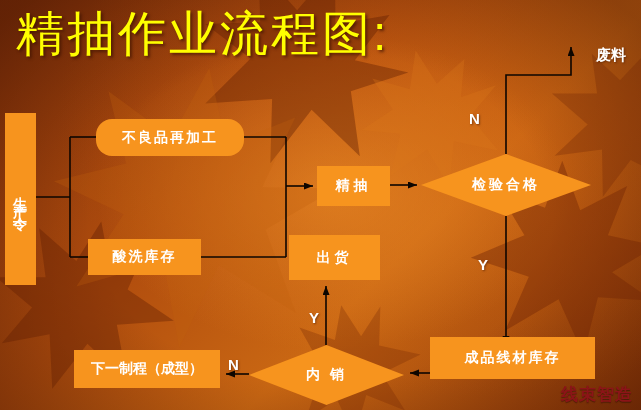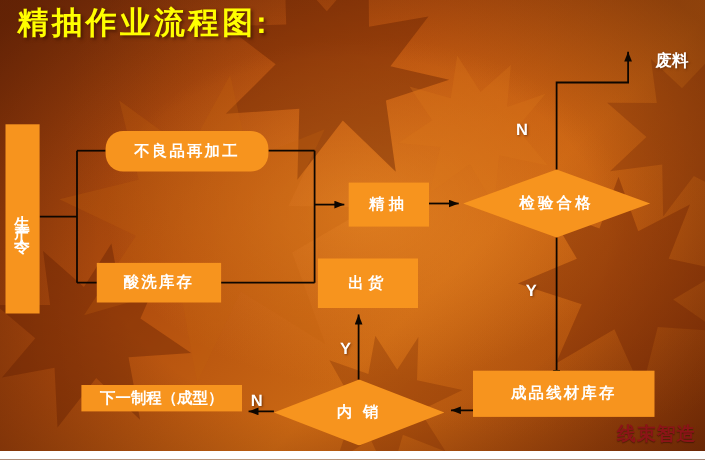--- a/index.html
+++ b/index.html
@@ -12,21 +12,21 @@
       radial-gradient(ellipse 420px 300px at 50% 52%, rgba(0,0,0,0) 55%, rgba(55,14,0,0.40) 100%),
       radial-gradient(ellipse 330px 220px at 52% 46%, rgba(248,155,45,0.50), rgba(248,155,45,0) 72%),
       radial-gradient(ellipse 520px 360px at 72% 28%, rgba(205,95,18,0.45), rgba(205,95,18,0) 78%),
       linear-gradient(135deg,#7e2f09 0%, #b24e0e 38%, #c96713 62%, #8a3608 100%);
   }
   svg.bg{position:absolute;left:0;top:0;z-index:0;}
   svg.connectors{position:absolute;left:0;top:0;z-index:2;pointer-events:none;}
 
   .title{
     position:absolute;left:16px;top:2px;margin:0;z-index:3;
-    font-size:28px;font-weight:bold;color:#ffff00;letter-spacing:3px;
+    font-size:48px;font-weight:normal;color:#ffff00;letter-spacing:3px;
     text-shadow:2px 2px 3px rgba(55,15,0,0.65);
   }
 
   .node{
     position:absolute;z-index:3;
     background:#F7941E;
     color:#ffffff;font-weight:bold;font-size:14px;letter-spacing:2px;
     display:flex;align-items:center;justify-content:center;text-align:center;
   }
   .diamond{
@@ -38,21 +38,21 @@
   }
 
   #n-prod   {left:5px;  top:113px; width:31px;  height:172px;}
   #n-rework {left:96px; top:119px; width:148px; height:37px;border-radius:16px;}
   #n-pickle {left:88px; top:239px; width:113px; height:36px;}
   #n-draw   {left:317px;top:166px; width:73px;  height:40px; letter-spacing:4px;}
   #n-insp   {left:421px;top:154px; width:170px; height:62px;}
   #n-ship   {left:289px;top:235px; width:91px;  height:45px; letter-spacing:4px;}
   #n-stock  {left:430px;top:337px; width:165px; height:42px;}
   #n-dom    {left:249px;top:345px; width:155px; height:60px;}
-  #n-next   {left:74px; top:350px; width:146px; height:24px; letter-spacing:0;}
+  #n-next   {left:74px; top:350px; width:146px; height:38px; letter-spacing:0;}
 
   .lbl{
     position:absolute;z-index:3;color:#ffffff;font-weight:bold;font-size:15px;
     text-shadow:1px 1px 2px rgba(60,20,0,.5);
   }
   #lbl-waste {left:596px;top:46px;}
   #lbl-n-top {left:469px;top:110px;}
   #lbl-y-rt  {left:478px;top:256px;}
   #lbl-y-mid {left:309px;top:309px;}
   #lbl-n-bot {left:228px;top:356px;}

